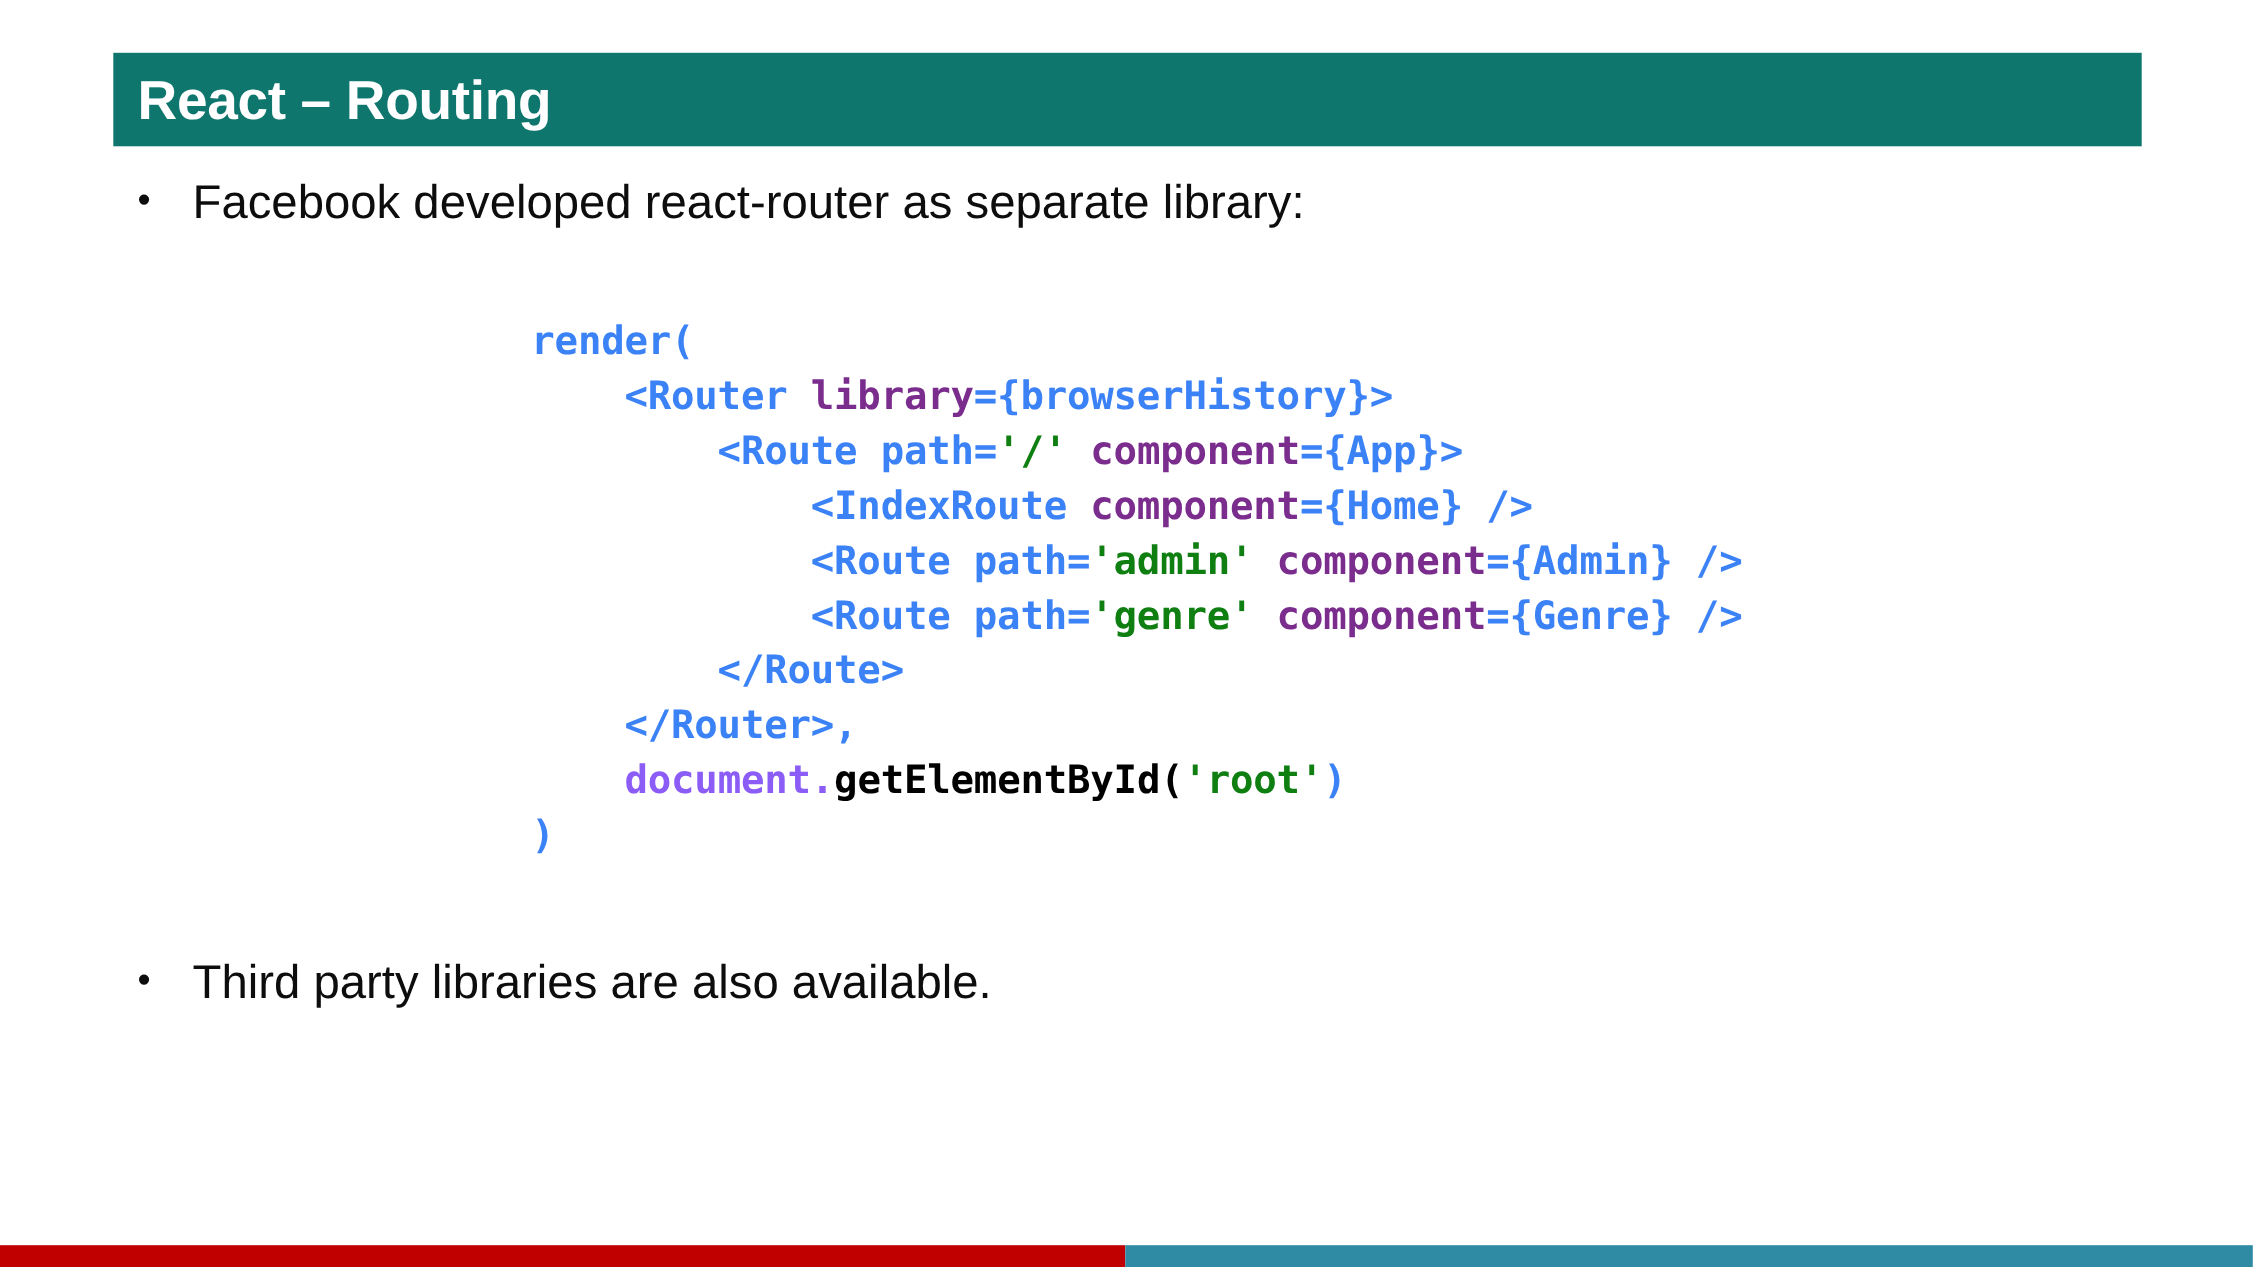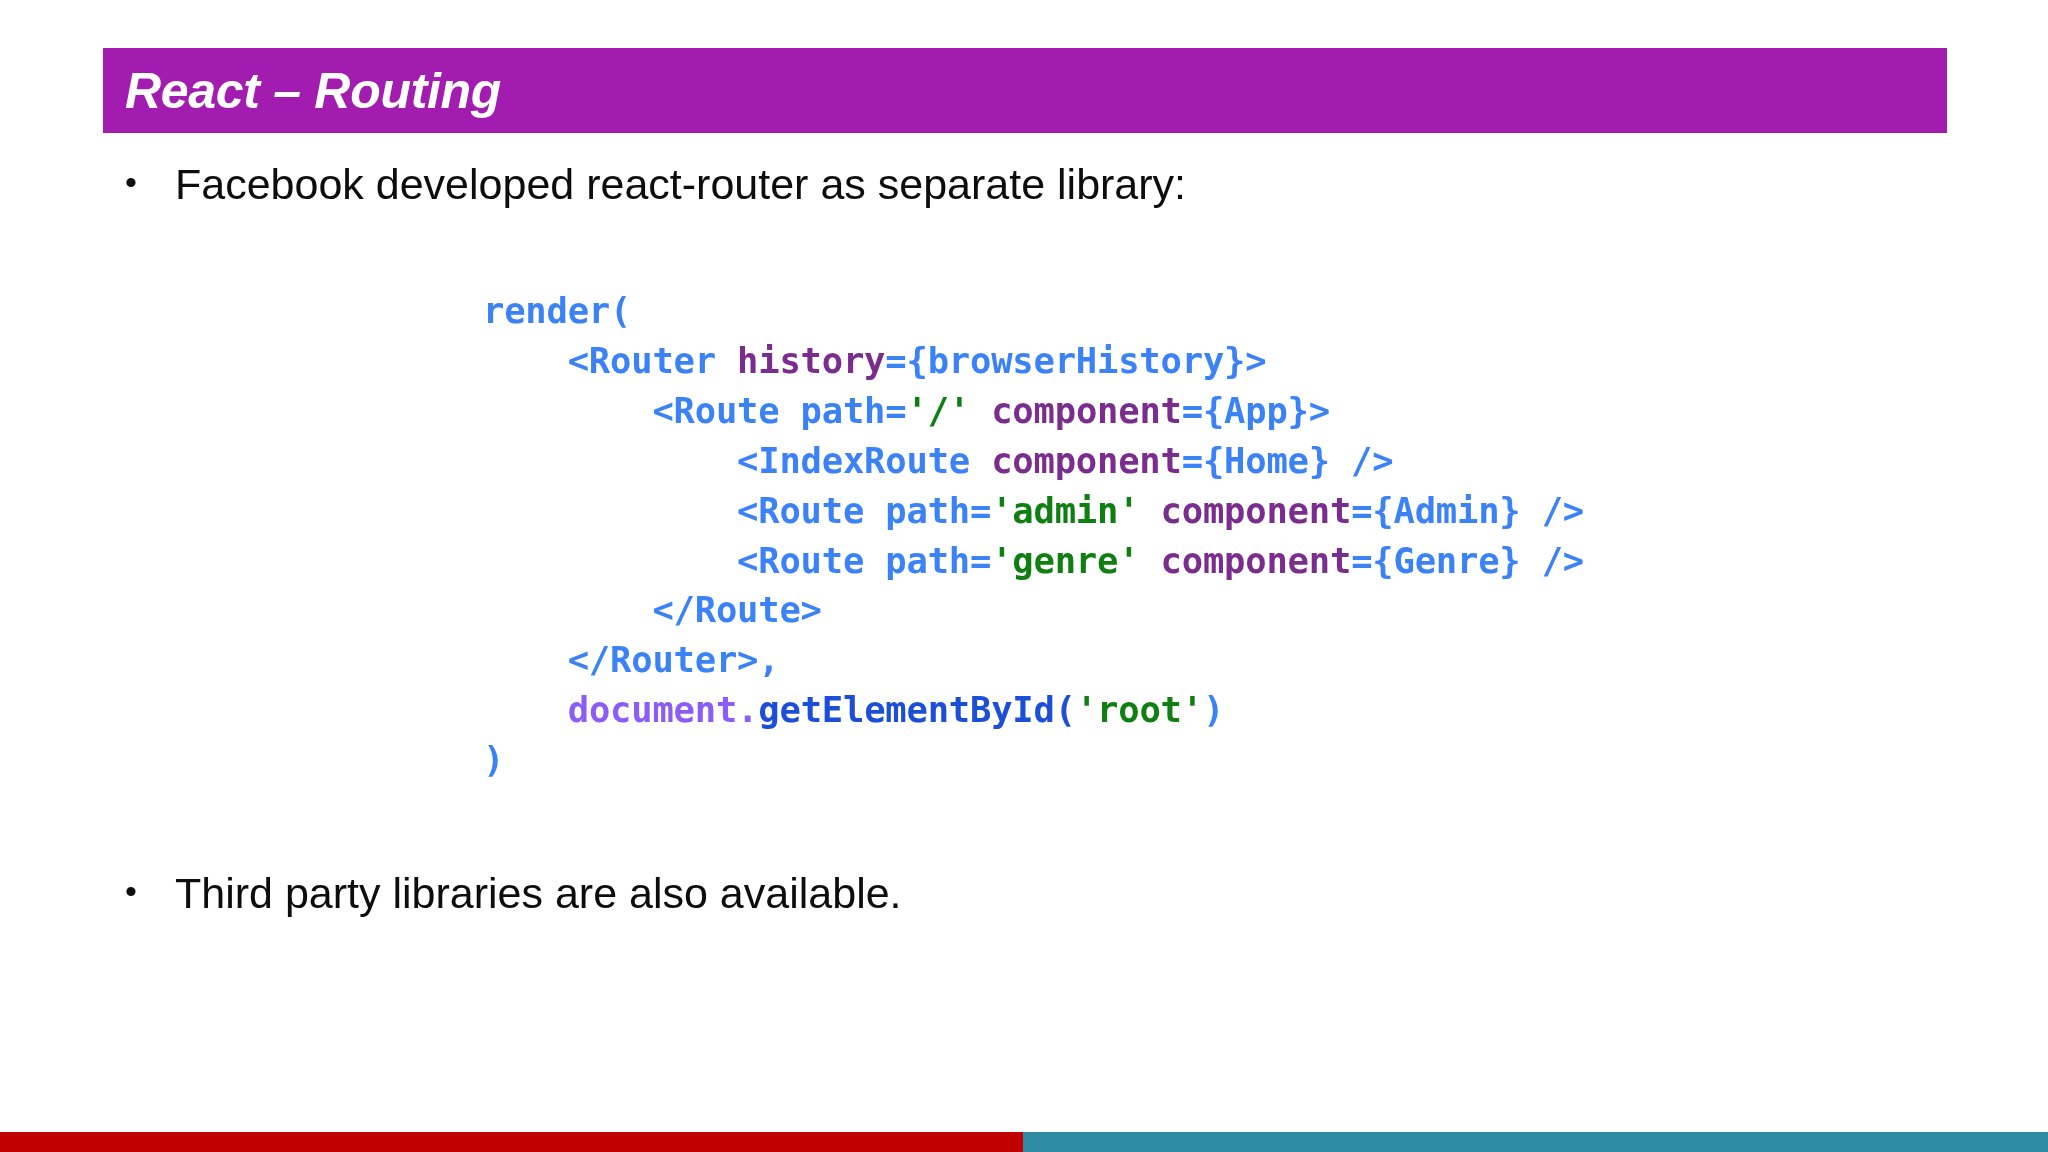--- a/index.html
+++ b/index.html
@@ -78,53 +78,53 @@
     line-height: 1.405;
     color: #0d0d0d;
     white-space: pre;
     letter-spacing: -0.2px;
   }
   .code-line { white-space: pre; }
 
   .tok-plain  { color: #3b82f6; }
   .tok-attr   { color: #7B2D8E; }
   .tok-str    { color: #0F7F12; }
-  .tok-fn     { color: #1d4ed8; }
+  .tok-fn     { color: #000000; }
   .tok-obj    { color: #8b5cf6; }
 
   .bullet-row.second { margin-top: 84px; }
 
   
   .footer-bar {
     position: absolute;
     left: 0;
     bottom: 0;
     width: 2048px;
     height: 20px;
     display: flex;
   }
   .footer-left  { width: 1023px; height: 100%; background: #C00000; }
   .footer-right { flex: 1 1 auto; height: 100%; background: #2E8BA3; }
 </style>
 </head>
 <body>
 
-<div class="title-banner" style="background: #a21caf; font-style: italic;">
+<div class="title-banner" style="background: #0f766e;">
   <div class="title-text">React – Routing</div>
 </div>
 
 <div class="content">
 
   <div class="bullet-row first">
     <span class="bullet-mark">•</span>
     <span class="bullet-text">Facebook developed react-router as separate library:</span>
   </div>
 
   <pre class="code-block" id="code-block"><span class="code-line"><span class="tok-plain">render(</span></span>
-<span class="code-line"><span class="tok-plain">    &lt;Router </span><span class="tok-attr">history</span><span class="tok-plain">={browserHistory}&gt;</span></span>
+<span class="code-line"><span class="tok-plain">    &lt;Router </span><span class="tok-attr">library</span><span class="tok-plain">={browserHistory}&gt;</span></span>
 <span class="code-line"><span class="tok-plain">        &lt;Route path=</span><span class="tok-str">'/'</span><span class="tok-plain"> </span><span class="tok-attr">component</span><span class="tok-plain">={App}&gt;</span></span>
 <span class="code-line"><span class="tok-plain">            &lt;IndexRoute </span><span class="tok-attr">component</span><span class="tok-plain">={Home} /&gt;</span></span>
 <span class="code-line"><span class="tok-plain">            &lt;Route path=</span><span class="tok-str">'admin'</span><span class="tok-plain"> </span><span class="tok-attr">component</span><span class="tok-plain">={Admin} /&gt;</span></span>
 <span class="code-line"><span class="tok-plain">            &lt;Route path=</span><span class="tok-str">'genre'</span><span class="tok-plain"> </span><span class="tok-attr">component</span><span class="tok-plain">={Genre} /&gt;</span></span>
 <span class="code-line"><span class="tok-plain">        &lt;/Route&gt;</span></span>
 <span class="code-line"><span class="tok-plain">    &lt;/Router&gt;,</span></span>
 <span class="code-line"><span class="tok-plain">    </span><span class="tok-obj">document</span><span class="tok-obj">.</span><span class="tok-fn">getElementById(</span><span class="tok-str">'root'</span><span class="tok-plain">)</span></span>
 <span class="code-line"><span class="tok-plain">)</span></span></pre>
 
   <div class="bullet-row second">

